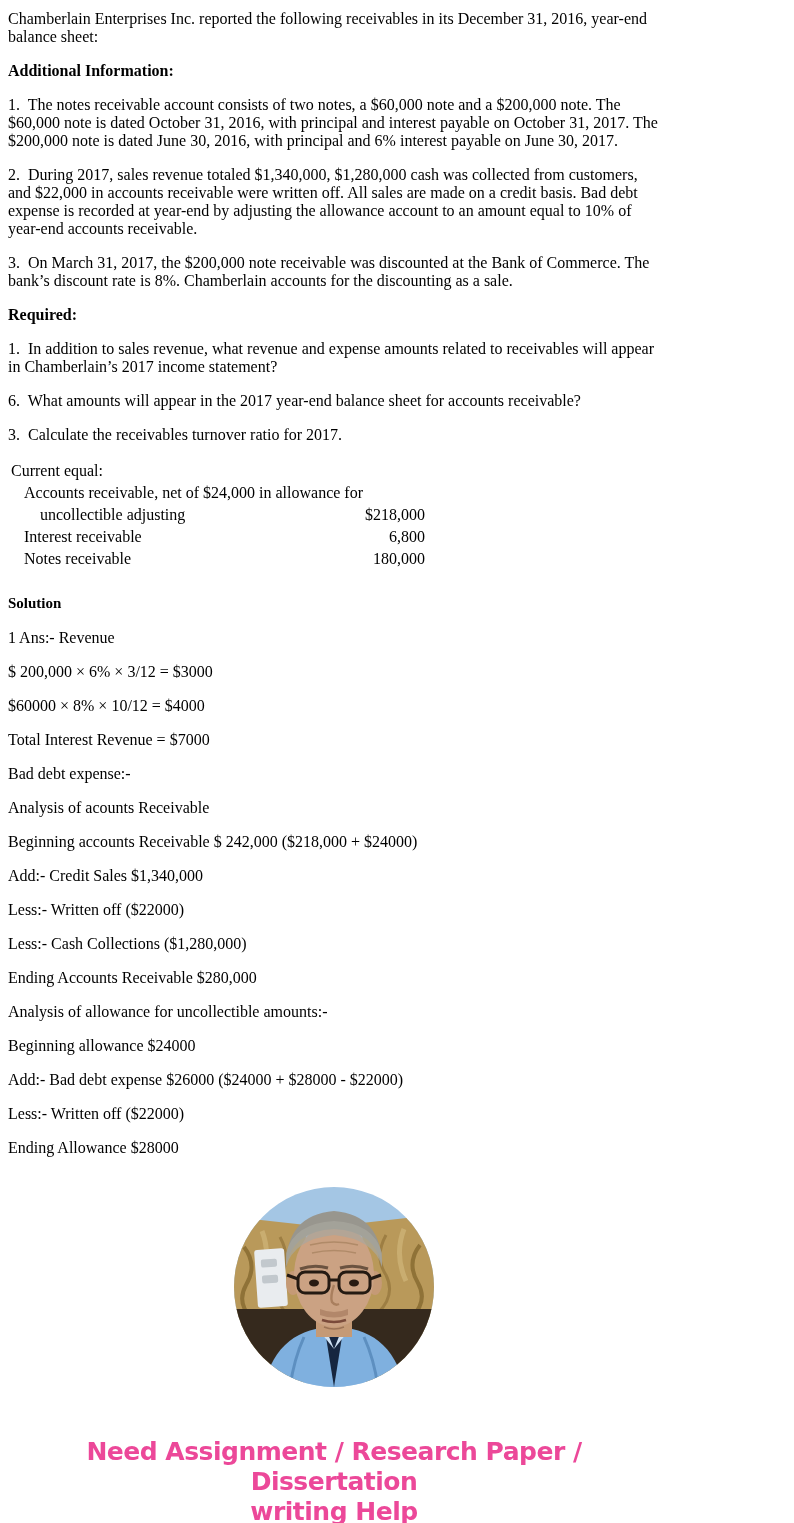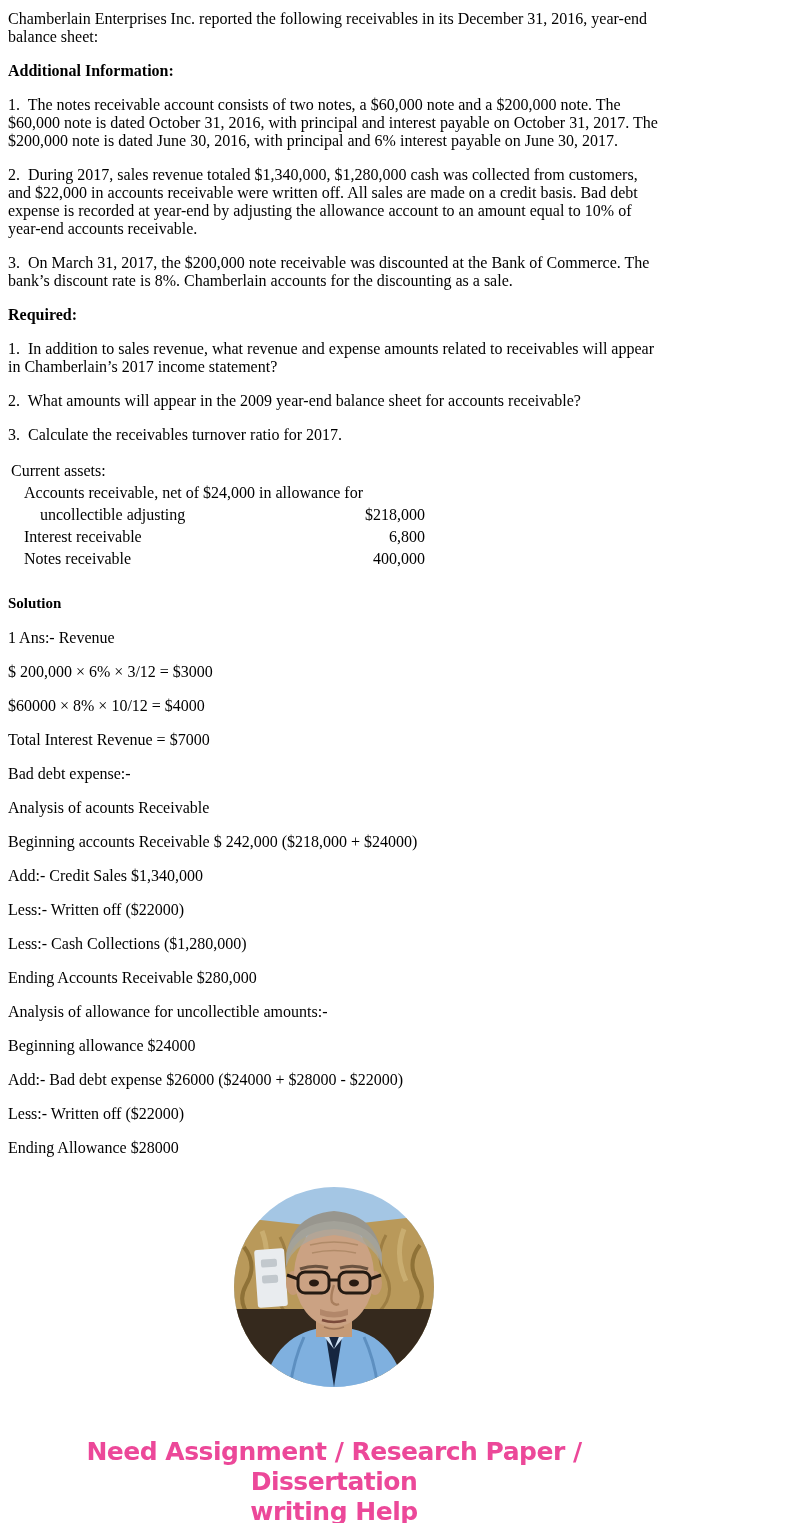--- a/index.html
+++ b/index.html
@@ -66,43 +66,43 @@
 
     <p>Chamberlain Enterprises Inc. reported the following receivables in its December 31, 2016, year-end balance sheet:</p>
 
     <p class="bold">Additional Information:</p>
     <p>1.  The notes receivable account consists of two notes, a $60,000 note and a $200,000 note. The $60,000 note is dated October 31, 2016, with principal and interest payable on October 31, 2017. The $200,000 note is dated June 30, 2016, with principal and 6% interest payable on June 30, 2017.</p>
     <p>2.  During 2017, sales revenue totaled $1,340,000, $1,280,000 cash was collected from customers, and $22,000 in accounts receivable were written off. All sales are made on a credit basis. Bad debt expense is recorded at year-end by adjusting the allowance account to an amount equal to 10% of year-end accounts receivable.</p>
     <p>3.  On March 31, 2017, the $200,000 note receivable was discounted at the Bank of Commerce. The bank’s discount rate is 8%. Chamberlain accounts for the discounting as a sale.</p>
 
     <p class="bold">Required:</p>
     <p>1.  In addition to sales revenue, what revenue and expense amounts related to receivables will appear in Chamberlain’s 2017 income statement?</p>
-    <p>2.  What amounts will appear in the 2009 year-end balance sheet for accounts receivable?</p>
+    <p>6.  What amounts will appear in the 2017 year-end balance sheet for accounts receivable?</p>
     <p>3.  Calculate the receivables turnover ratio for 2017.</p>
 
     <div class="bs">
       <div class="bs-row">
-        <span class="bs-label ind1">Current assets:</span>
+        <span class="bs-label ind1">Current equal:</span>
         <span class="bs-value"></span>
       </div>
       <div class="bs-row">
         <span class="bs-label ind2">Accounts receivable, net of $24,000 in allowance for</span>
         <span class="bs-value"></span>
       </div>
       <div class="bs-row">
         <span class="bs-label ind3">uncollectible adjusting</span>
         <span class="bs-value">$218,000</span>
       </div>
       <div class="bs-row">
         <span class="bs-label ind2">Interest receivable</span>
         <span class="bs-value">6,800</span>
       </div>
       <div class="bs-row">
         <span class="bs-label ind2">Notes receivable</span>
-        <span class="bs-value">400,000</span>
+        <span class="bs-value">180,000</span>
       </div>
     </div>
 
     <div class="solution-heading">Solution</div>
 
     <p>1 Ans:- Revenue</p>
     <p>$ 200,000 × 6% × 3/12 = $3000</p>
     <p>$60000 × 8% × 10/12 = $4000</p>
     <p>Total Interest Revenue = $7000</p>
     <p>Bad debt expense:-</p>

